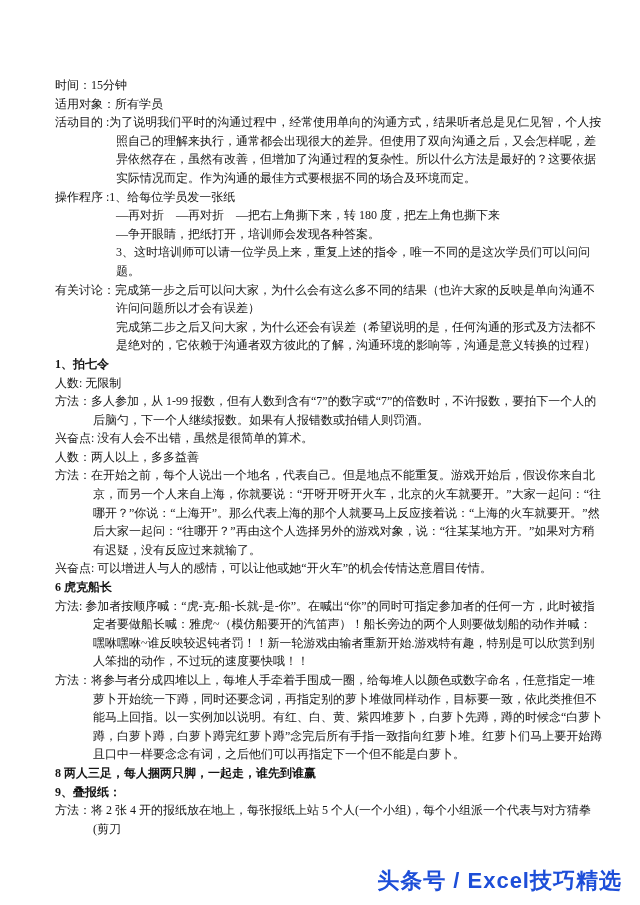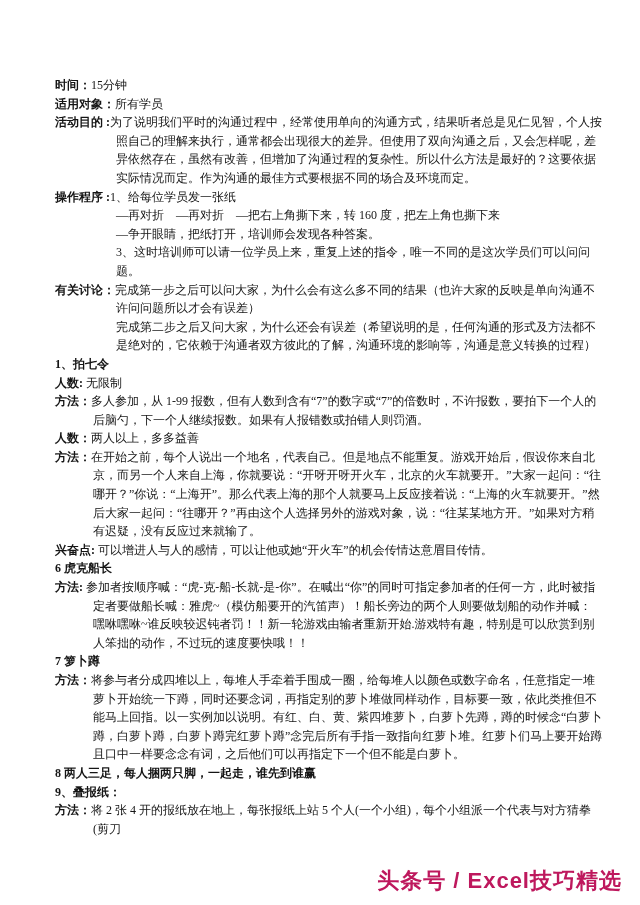--- a/index.html
+++ b/index.html
@@ -1,63 +1,63 @@
 <!DOCTYPE html>
 <html><head>
 <meta charset="utf-8">
 <style>
   html,body{margin:0;padding:0;background:#ffffff;}
   .page{position:relative;width:640px;height:905px;background:#ffffff;overflow:hidden;
         font-family:"Liberation Serif","DejaVu Serif",serif;color:#151515;}
   .content{position:absolute;top:76px;left:55px;width:548px;font-size:12px;line-height:18.6px;}
   .content p{margin:0;}
-  .b{font-weight:bold;}
+  .b{font-weight:normal;}
   .h{font-weight:bold;}
   .hangL{padding-left:61px;text-indent:-61px;}
   .hangS{padding-left:38px;text-indent:-38px;}
   .ind{padding-left:61px;}
   .mt4{margin-top:4px;}
   .mt8{margin-top:8px;}
   .mt12{margin-top:12px;}
   .mt14{margin-top:14px;}
   .mt2{margin-top:2px;}
   .watermark{position:absolute;right:18px;bottom:9px;
              font-family:"Liberation Sans","DejaVu Sans",sans-serif;
-             font-weight:bold;font-size:22px;color:#be185d;letter-spacing:1px;}
+             font-weight:bold;font-size:22px;color:#1d4ed8;letter-spacing:1px;}
 </style>
 </head>
 <body>
 
 <div class="page">
   <div class="content">
 
     <p class="row"><span class="b">时间：</span><span>15分钟</span></p>
     <p class="row"><span class="b">适用对象：</span><span>所有学员</span></p>
     <p class="hangL"><span class="b">活动目的 :</span><span>为了说明我们平时的沟通过程中，经常使用单向的沟通方式，结果听者总是见仁见智，个人按照自己的理解来执行，通常都会出现很大的差异。但使用了双向沟通之后，又会怎样呢，差异依然存在，虽然有改善，但增加了沟通过程的复杂性。所以什么方法是最好的？这要依据实际情况而定。作为沟通的最佳方式要根据不同的场合及环境而定。</span></p>
 
     <p class="row mt4"><span class="b">操作程序 :</span><span>1、给每位学员发一张纸</span></p>
-    <p class="ind">—再对折　—再对折　—把右上角撕下来，转 160 度，把左上角也撕下来</p>
+    <p class="ind">—再对折　—再对折　—把右上角撕下来，转 180 度，把左上角也撕下来</p>
     <p class="ind">—争开眼睛，把纸打开，培训师会发现各种答案。</p>
     <p class="ind">3、这时培训师可以请一位学员上来，重复上述的指令，唯一不同的是这次学员们可以问问题。</p>
 
     <p class="hangL mt14"><span class="b">有关讨论：</span><span>完成第一步之后可以问大家，为什么会有这么多不同的结果（也许大家的反映是单向沟通不许问问题所以才会有误差）</span></p>
     <p class="ind">完成第二步之后又问大家，为什么还会有误差（希望说明的是，任何沟通的形式及方法都不是绝对的，它依赖于沟通者双方彼此的了解，沟通环境的影响等，沟通是意义转换的过程）</p>
 
     <p class="h mt12">1、拍七令</p>
     <p class="row"><span class="b">人数:</span><span> 无限制</span></p>
     <p class="hangS"><span class="b">方法：</span><span>多人参加，从 1-99 报数，但有人数到含有“7”的数字或“7”的倍数时，不许报数，要拍下一个人的后脑勺，下一个人继续报数。如果有人报错数或拍错人则罚酒。</span></p>
+    <p class="row"><span class="b">兴奋点:</span><span> 没有人会不出错，虽然是很简单的算术。</span></p>
 
     <p class="row"><span class="b">人数：</span><span>两人以上，多多益善</span></p>
     <p class="hangS"><span class="b">方法：</span><span>在开始之前，每个人说出一个地名，代表自己。但是地点不能重复。游戏开始后，假设你来自北京，而另一个人来自上海，你就要说：“开呀开呀开火车，北京的火车就要开。”大家一起问：“往哪开？”你说：“上海开”。那么代表上海的那个人就要马上反应接着说：“上海的火车就要开。”然后大家一起问：“往哪开？”再由这个人选择另外的游戏对象，说：“往某某地方开。”如果对方稍有迟疑，没有反应过来就输了。</span></p>
     <p class="row"><span class="b">兴奋点:</span><span> 可以增进人与人的感情，可以让他或她“开火车”的机会传情达意眉目传情。</span></p>
 
     <p class="h mt2">6 虎克船长</p>
     <p class="hangS"><span class="b">方法:</span><span> 参加者按顺序喊：“虎-克-船-长就-是-你”。在喊出“你”的同时可指定参加者的任何一方，此时被指定者要做船长喊：雅虎~（模仿船要开的汽笛声）！船长旁边的两个人则要做划船的动作并喊：嘿咻嘿咻~谁反映较迟钝者罚！！新一轮游戏由输者重新开始.游戏特有趣，特别是可以欣赏到别人笨拙的动作，不过玩的速度要快哦！！</span></p>
 
-    <p class="h">7 箩卜蹲</p>
     <p class="hangS"><span class="b">方法：</span><span>将参与者分成四堆以上，每堆人手牵着手围成一圈，给每堆人以颜色或数字命名，任意指定一堆萝卜开始统一下蹲，同时还要念词，再指定别的萝卜堆做同样动作，目标要一致，依此类推但不能马上回指。以一实例加以说明。有红、白、黄、紫四堆萝卜，白萝卜先蹲，蹲的时候念“白萝卜蹲，白萝卜蹲，白萝卜蹲完红萝卜蹲”念完后所有手指一致指向红萝卜堆。红萝卜们马上要开始蹲且口中一样要念念有词，之后他们可以再指定下一个但不能是白萝卜。</span></p>
 
     <p class="h">8 两人三足，每人捆两只脚，一起走，谁先到谁赢</p>
     <p class="h">9、叠报纸：</p>
     <p class="hangS"><span class="b">方法：</span><span>将 2 张 4 开的报纸放在地上，每张报纸上站 5 个人(一个小组)，每个小组派一个代表与对方猜拳(剪刀</span></p>
 
   </div>
 
   <div class="watermark">头条号 / Excel技巧精选</div>
 </div>

